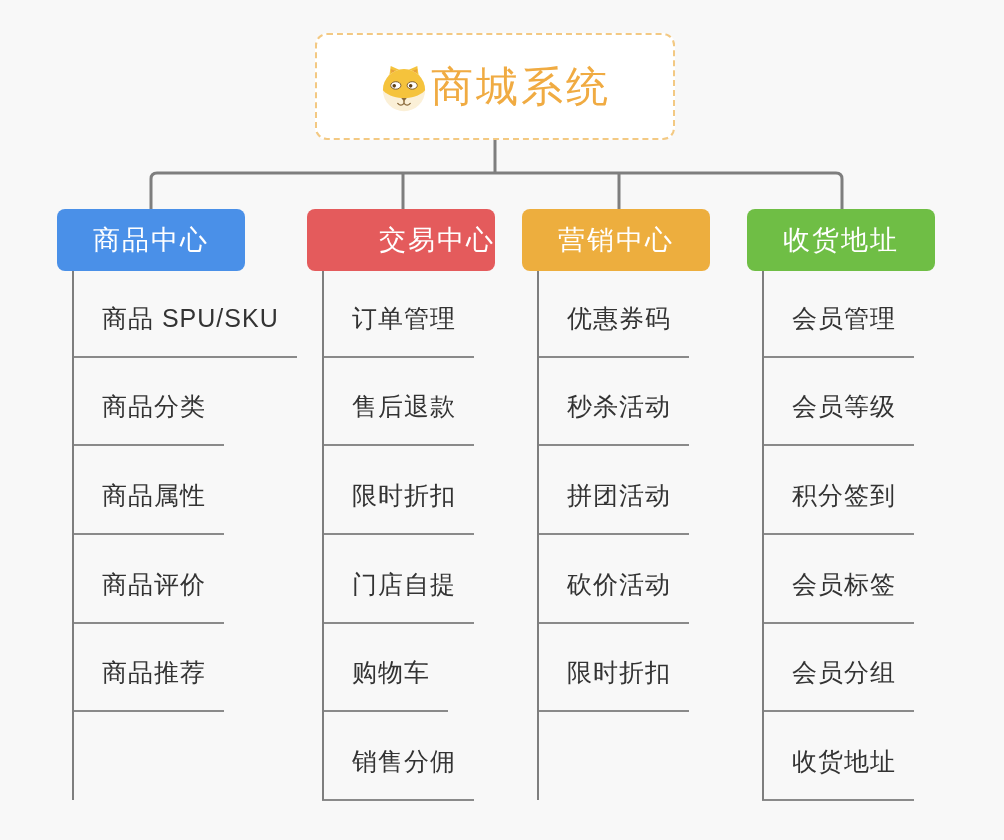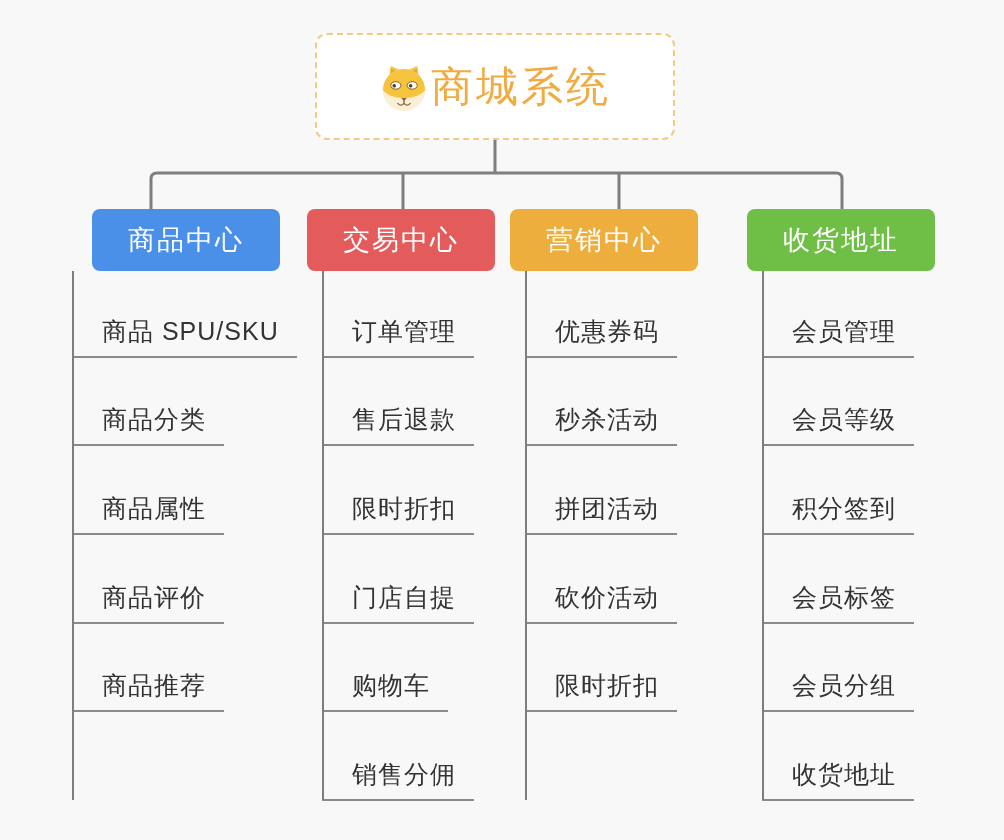--- a/index.html
+++ b/index.html
@@ -42,29 +42,29 @@
   }
   .branch-items { position: relative; margin-left: 15px; }
   .spine {
     position: absolute; left: 0; top: 0; width: 2px; height: 529px;
     background: var(--connector, #7e7e7e);
   }
   .item-row { height: 88.7px; display: flex; align-items: flex-end; }
   .item-label {
     display: inline-block; width: max-content;
     margin-bottom: 2px;
-    padding: 0 18px 8px 30px;
+    padding: 0 18px 21px 30px;
     border-bottom: 2px solid var(--underline, #8a8a8a);
     font-size: 25px; letter-spacing: 1px;
     color: var(--item-text, #333333);
     white-space: nowrap;
   }
   .branch-pos-0 { left: 57px; }
   .branch-pos-1 { left: 307px; }
-  .branch-pos-2 { left: 510px; }
+  .branch-pos-2 { left: 522px; }
   .branch-pos-3 { left: 747px; }
 </style>
 </head>
 <body>
 
 <div class="canvas">
 
   <svg class="connectors" viewBox="0 0 1004 840" xmlns="http://www.w3.org/2000/svg">
     <path d="M495 140 V173 M151 209 V179 Q151 173 157 173 H836 Q842 173 842 179 V209 M403 173 V209 M619 173 V209"></path>
   </svg>
@@ -81,21 +81,21 @@
       <ellipse cx="42.5" cy="30" rx="6.5" ry="4.8" fill="#ffffff" stroke="#7a5a2b" stroke-width="1.2"></ellipse>
       <circle cx="19.5" cy="30.5" r="2.3" fill="#5f4015"></circle>
       <circle cx="40.5" cy="30.5" r="2.3" fill="#5f4015"></circle>
       <path d="M28.5 46 h7 l-3.5 4.5 z" fill="#8a6a3b"></path>
       <path d="M32 50 v3 M24 53 q4 4.5 8 0 q4 4.5 8 0" stroke="#8a6a3b" stroke-width="1.8" fill="none" stroke-linecap="round"></path>
     </svg>
     <span class="root-label">商城系统</span>
   </div>
 
   <div class="branch branch-pos-0">
-    <div class="branch-box" style="background: rgb(74, 144, 232); margin-left: 35px;">
+    <div class="branch-box" style="background: rgb(74, 144, 232);">
       <span>商品中心</span>
     </div>
     <div class="branch-items">
       <div class="spine"></div>
 
     <div class="item-row">
           <span class="item-label">商品 SPU/SKU</span>
         </div>
         <div class="item-row">
           <span class="item-label">商品分类</span>
@@ -106,21 +106,21 @@
         <div class="item-row">
           <span class="item-label">商品评价</span>
         </div>
         <div class="item-row">
           <span class="item-label">商品推荐</span>
         </div>
       </div>
   </div>
 
   <div class="branch branch-pos-1">
-    <div class="branch-box" style="background: rgb(228, 91, 92);">
+    <div class="branch-box" style="background: rgb(228, 91, 92); justify-content: flex-end;">
       <span>交易中心</span>
     </div>
     <div class="branch-items">
       <div class="spine"></div>
 
     <div class="item-row">
           <span class="item-label">订单管理</span>
         </div>
         <div class="item-row">
           <span class="item-label">售后退款</span>

